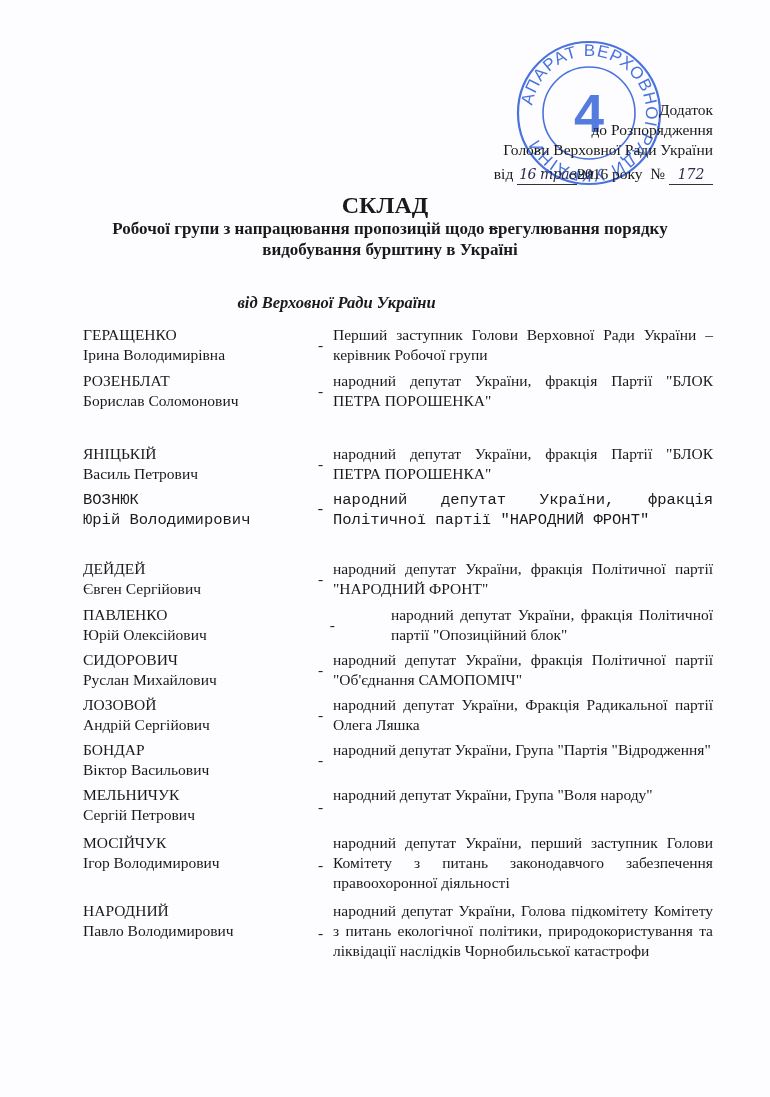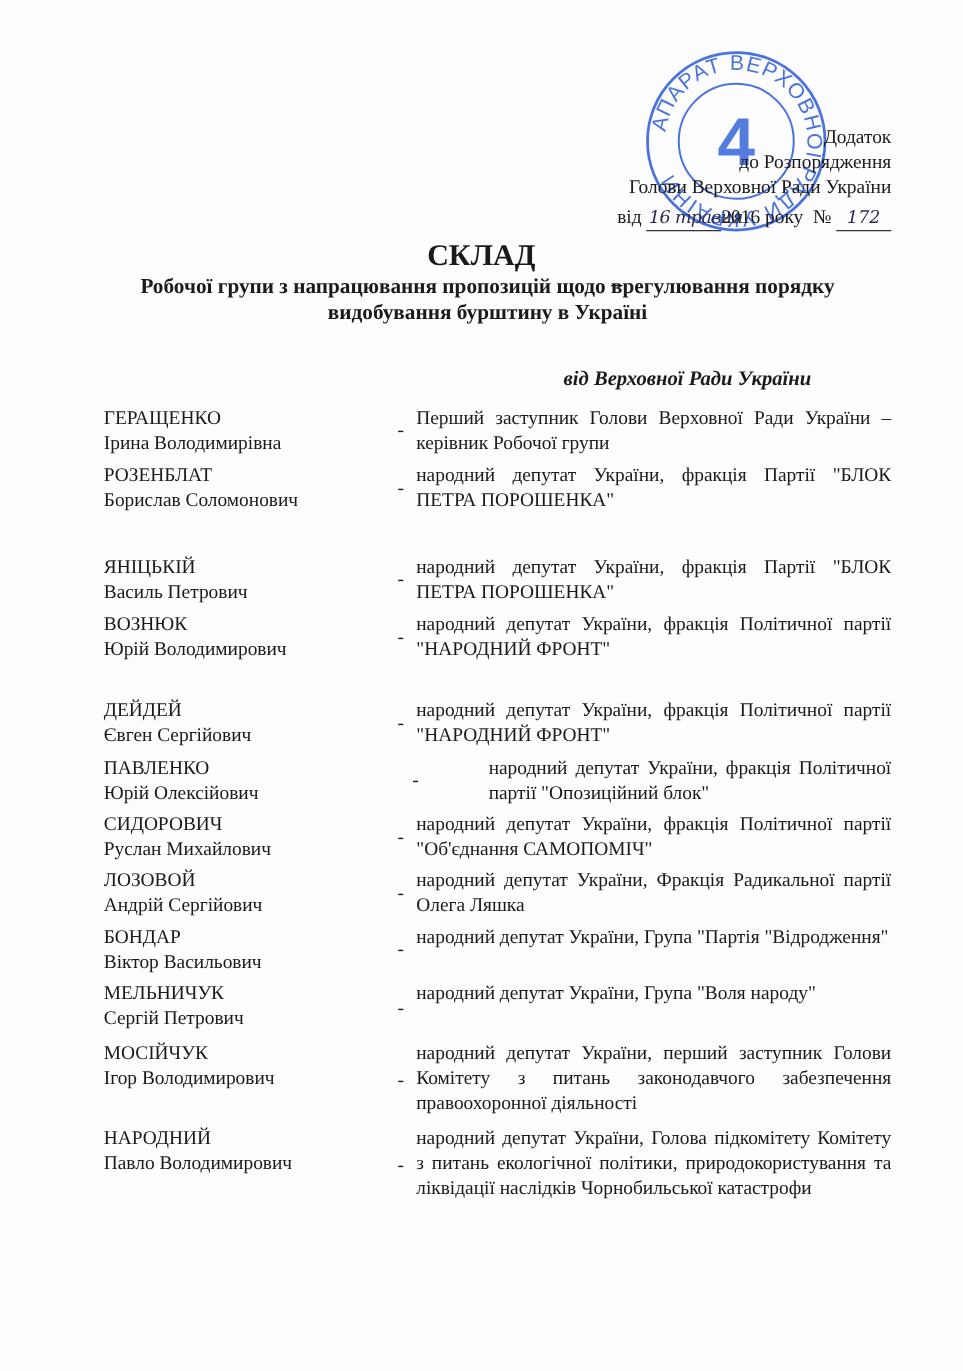--- a/index.html
+++ b/index.html
@@ -40,35 +40,35 @@
       position: absolute; left: 0; width: 770px; top: 192px;
       text-align: center; font-weight: bold; font-size: 24px;
     }
     .subtitle {
       position: absolute; left: 80px; width: 620px; top: 218px;
       text-align: center; font-weight: bold; font-size: 17px; line-height: 21px;
     }
     .strike { text-decoration: line-through; }
     .section {
       position: absolute; left: 0; width: 649px; top: 293px;
-      text-align: right; font-weight: bold; font-style: italic; font-size: 16.5px;
+      text-align: center; font-weight: bold; font-style: italic; font-size: 16.5px; padding-left: 12px;
     }
     .members {
       position: absolute; left: 83px; top: 325px; width: 630px;
     }
     .row {
       display: flex; align-items: flex-start;
       font-size: 15.5px; line-height: 20px;
     }
     .row .name { width: 225px; }
     .row .name span { display: block; }
     .row .dash { width: 25px; text-align: center; padding-top: 10px; }
     .row .role { width: 380px; text-align: justify; }
     .r0 { height: 46px; } .r1 { height: 46px; } .r2 { height: 46px; margin-top: 27px; }
-    .r3 { height: 44px; } .r4 { height: 46px; margin-top: 25px; } .r5 { height: 45px; gap: 48px; }
+    .r3 { height: 44px; font-family: Liberation Mono, monospace; } .r4 { height: 46px; margin-top: 25px; } .r5 { height: 45px; gap: 48px; }
     .r6 { height: 45px; } .r7 { height: 45px; } .r8 { height: 45px; }
     .r9 { height: 48px; } .r10 { height: 68px; } .r11 { height: 90px; }
     .r10 .dash, .r11 .dash { padding-top: 22px; }
     .r9 .dash { padding-top: 12px; }
   </style>
 </head>
 <body>
 
 <svg class="stamp" viewBox="0 0 146 146">
   <defs>

